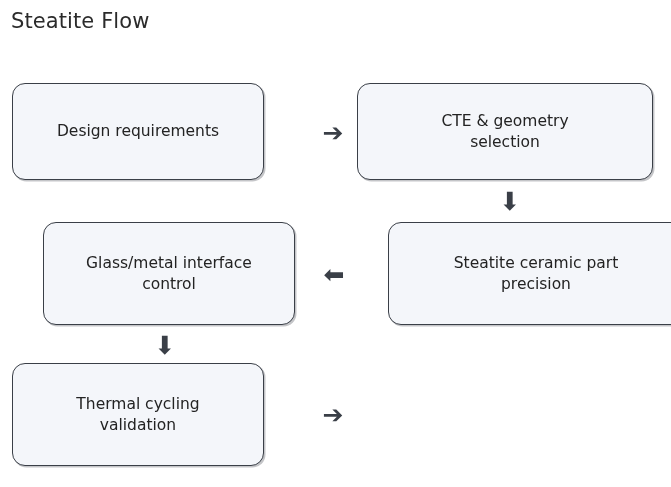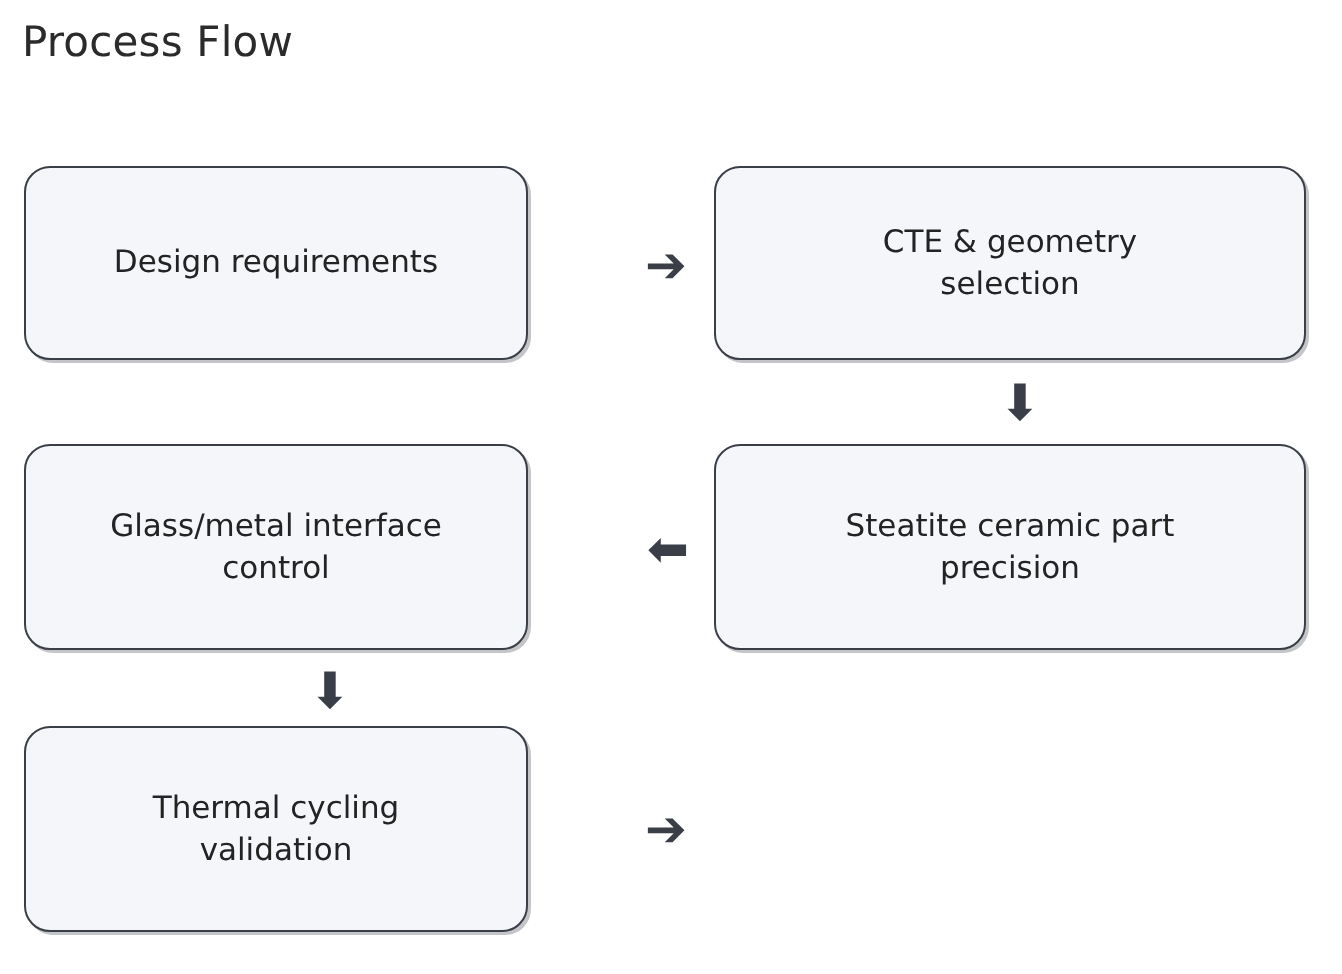--- a/index.html
+++ b/index.html
@@ -52,21 +52,21 @@
     line-height: 21px;
     color: #232323;
     padding: 0 14px;
     white-space: pre-line;
   }
 
   
   .col-left  { left: 12px;  width: 252px; }
   .col-right { left: 357px; width: 296px; }
   .row-1 { top: 83px;  height: 97px; }
-  .row-2 { top: 222px; height: 103px; }
+  .row-2 { top: 222px; height: 103px; margin-left: 31px; }
   .row-3 { top: 363px; height: 103px; }
 
   .arrow {
     position: absolute;
     color: #3a3f47;
     line-height: 1;
     display: flex;
     align-items: center;
     justify-content: center;
     font-family: "DejaVu Sans", sans-serif;
@@ -76,21 +76,21 @@
 
   .arrow-r1 { left: 310px; top: 117px; }
   .arrow-dn-right { left: 495px; top: 181px; }
   .arrow-l2 { left: 311px; top: 259px; }
   .arrow-dn-left { left: 150px; top: 325px; }
   .arrow-r3 { left: 310px; top: 399px; }
 </style>
 </head>
 <body>
 
-<div id="page-title">Process Flow</div>
+<div id="page-title">Steatite Flow</div>
 
 <div class="flow-canvas">
 
   <div class="node col-left row-1">
     <span class="node-label">Design requirements</span>
   </div>
 
   <div class="node col-right row-1">
     <span class="node-label">CTE &amp; geometry
 selection</span>

